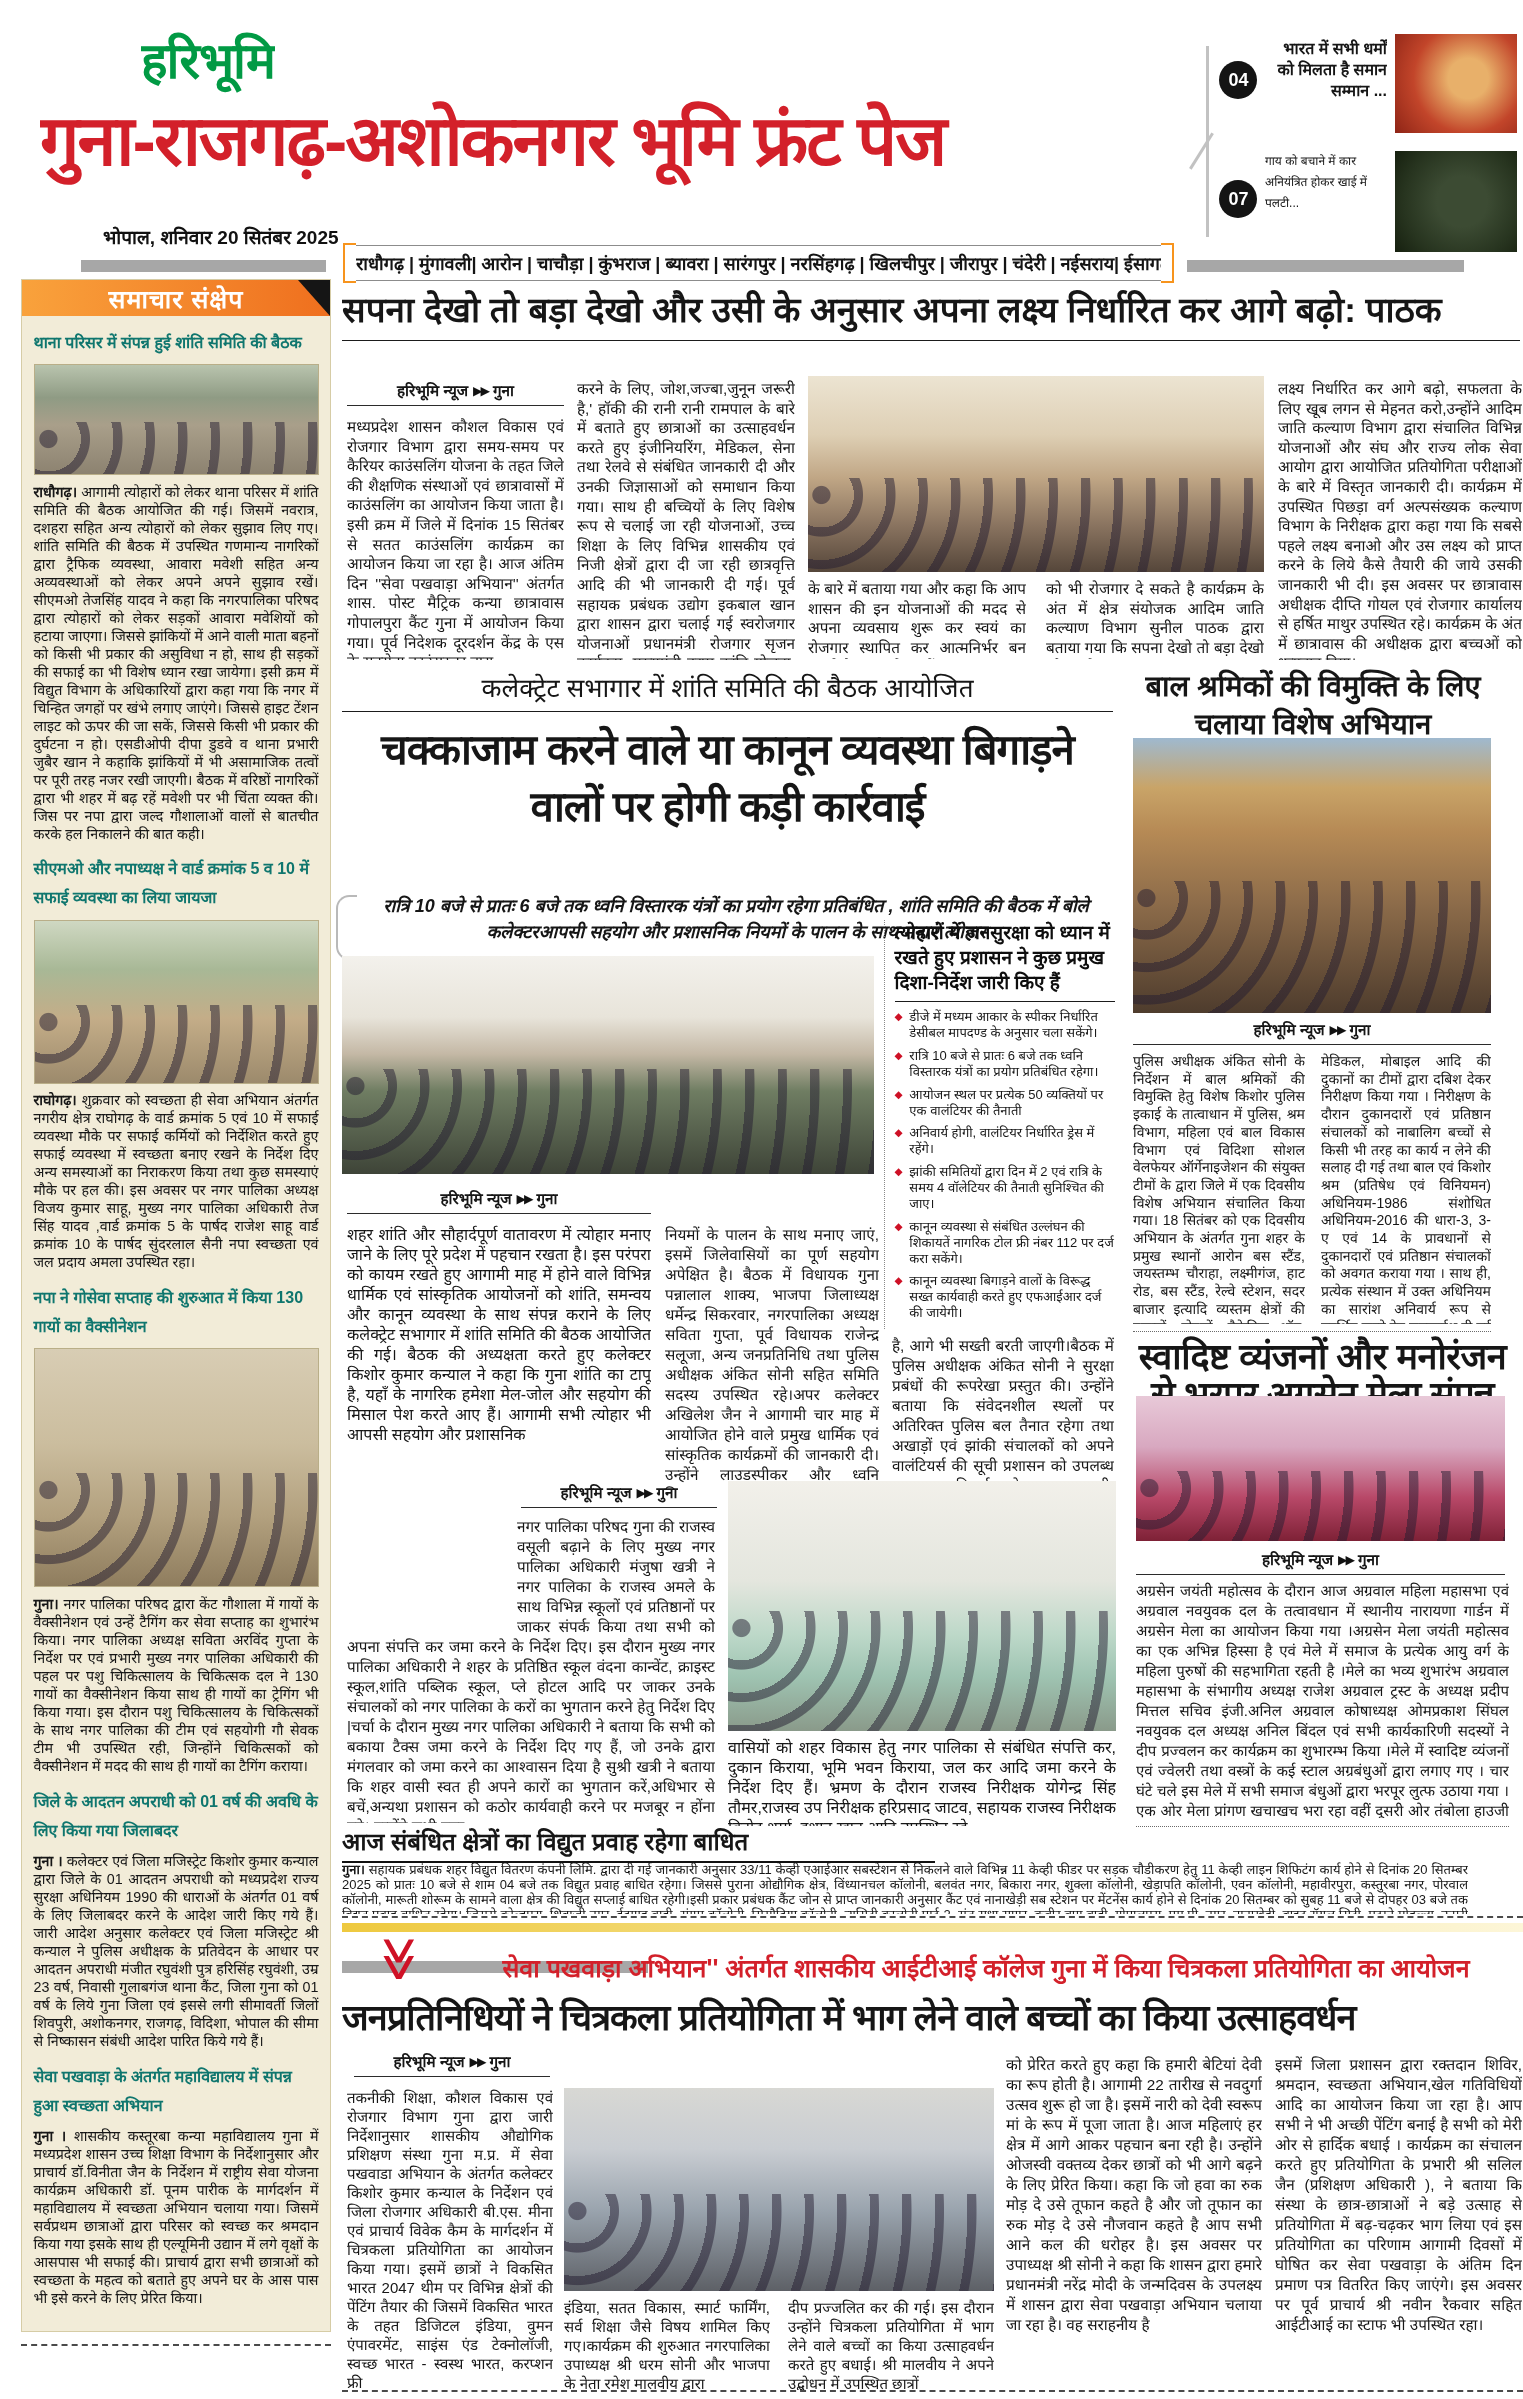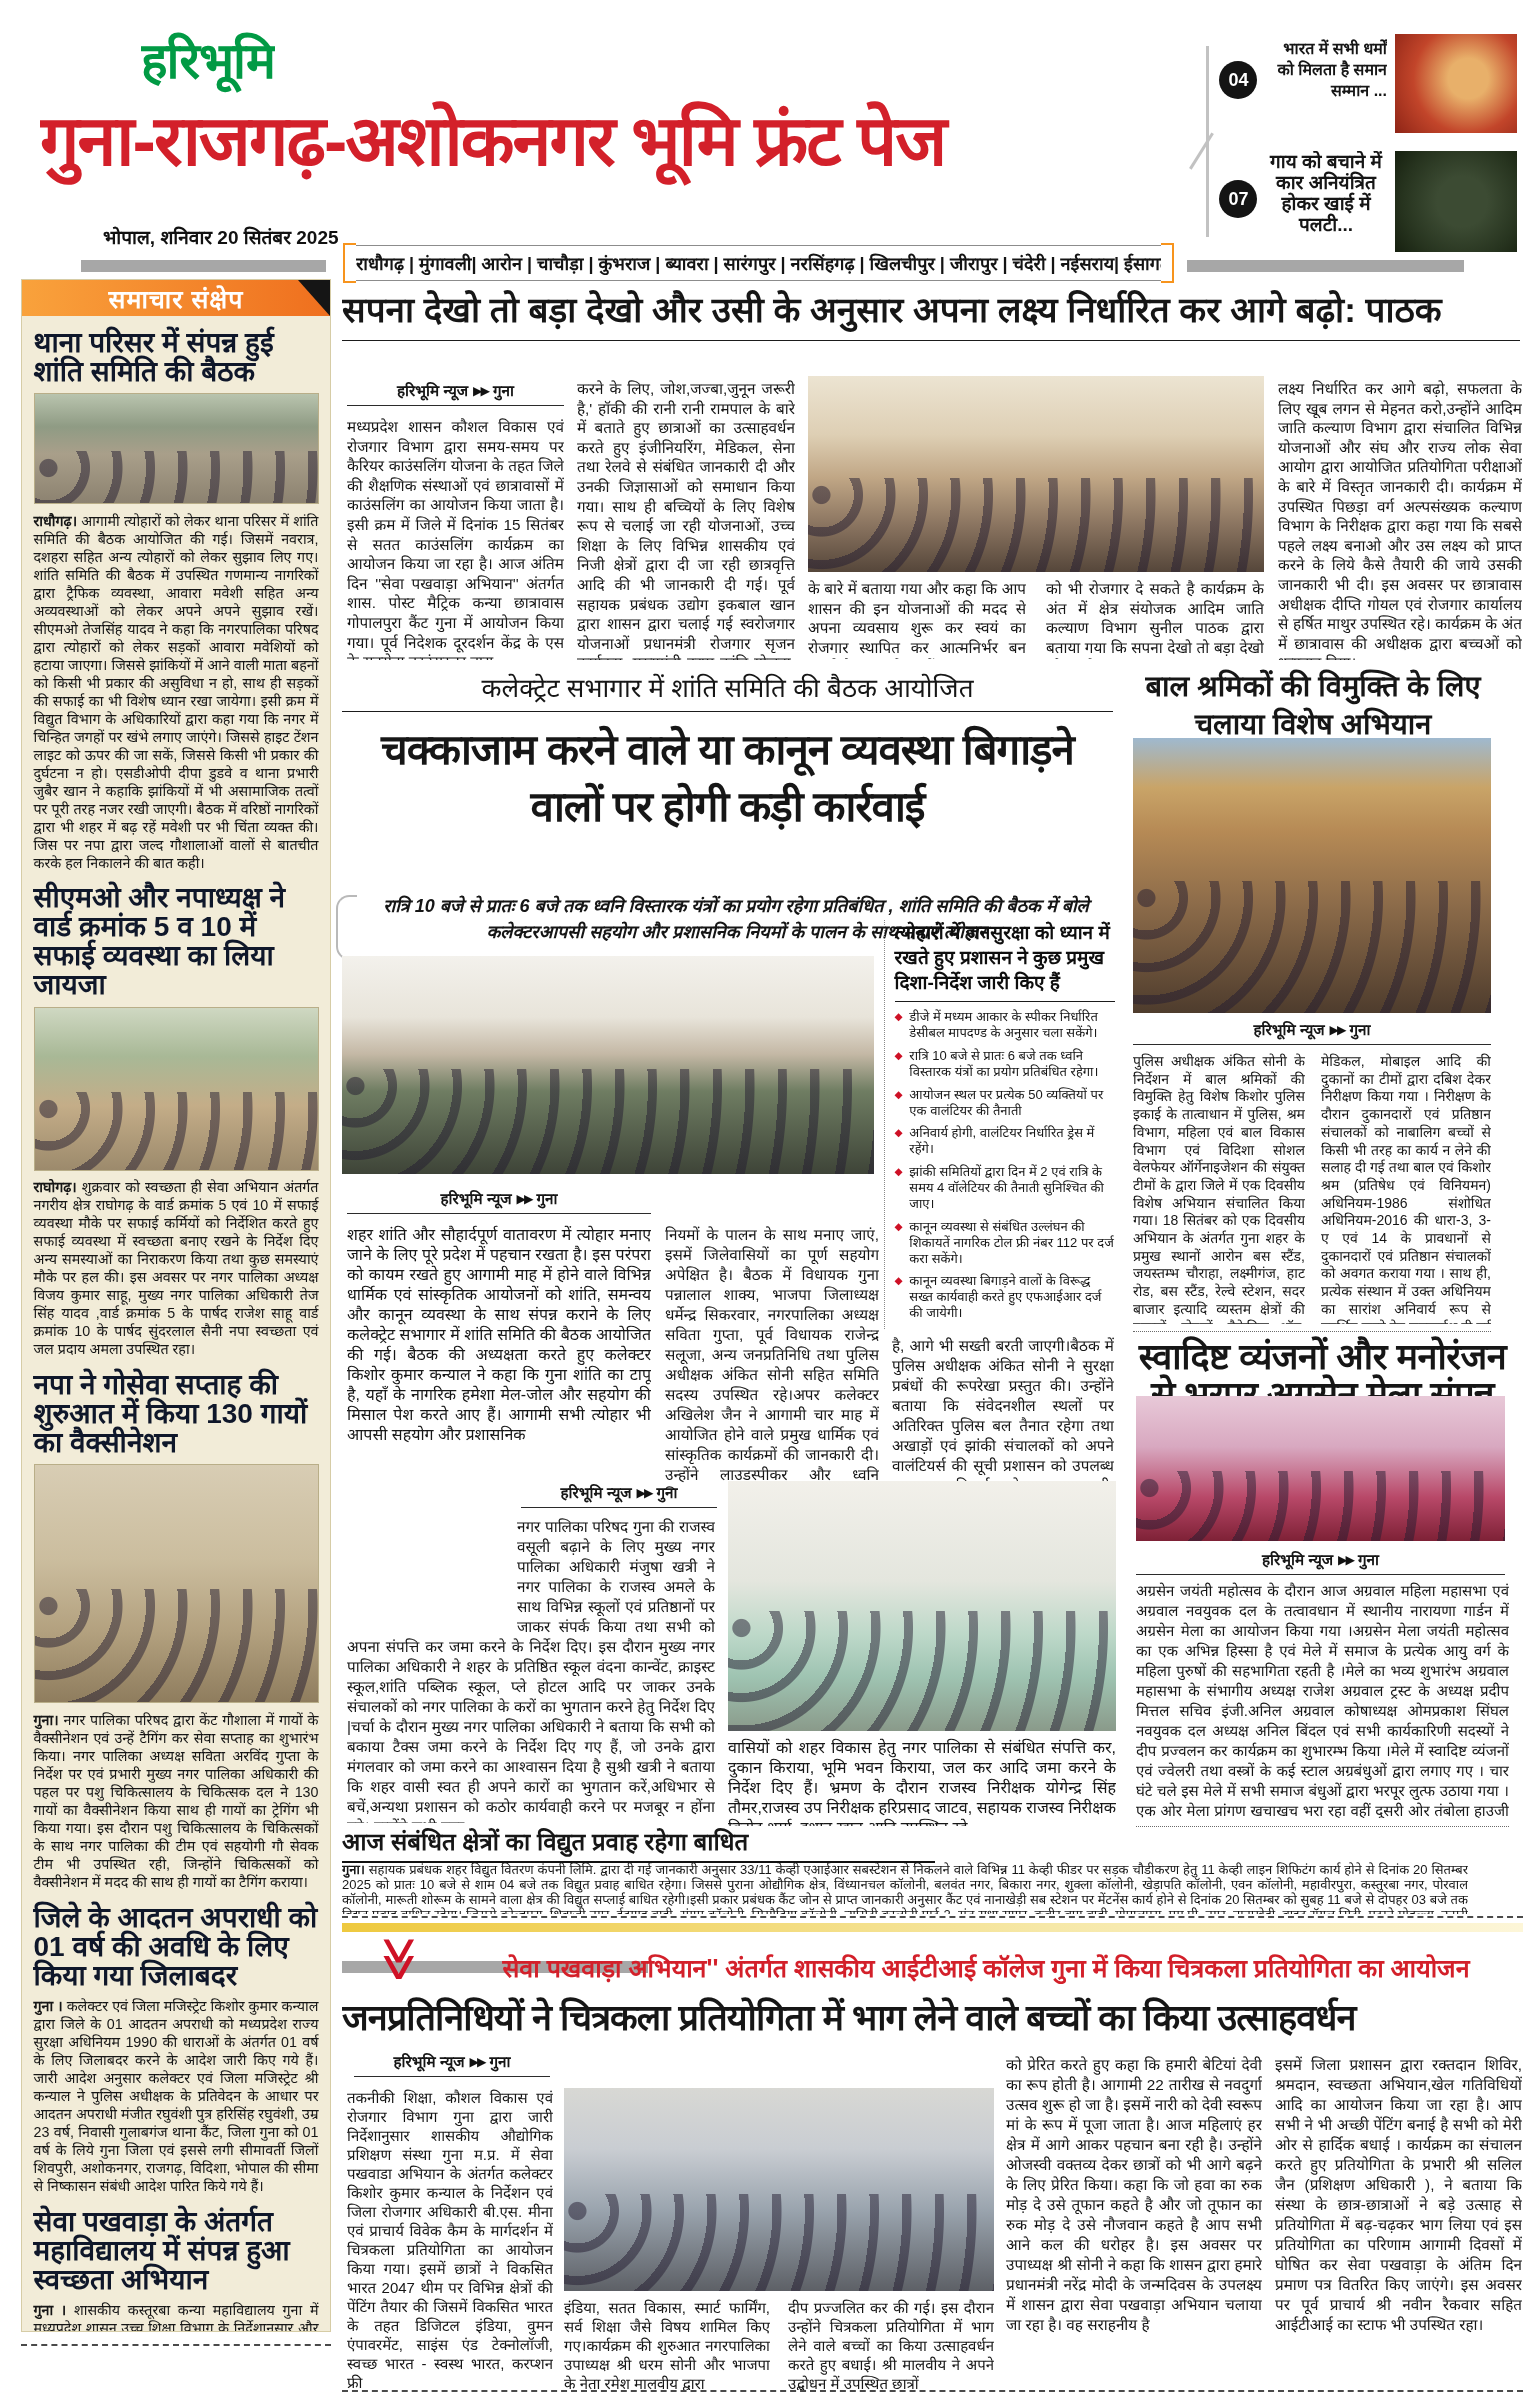--- a/index.html
+++ b/index.html
@@ -29,21 +29,21 @@
   .ph-cow{background:linear-gradient(180deg,#d8cdb4 0%,#cbbd9e 40%,#b3a17f 70%,#8f7d5e 100%);}
   .ph-monk{background:radial-gradient(circle at 60% 45%,#e8b06a 0 22%,#c2452a 60%,#8e2416 100%);}
   .ph-car{background:radial-gradient(circle at 55% 50%,#3c4b33 0 30%,#27341f 70%,#16200f 100%);}
   .sb{position:absolute;left:21px;top:279px;width:310px;height:2053px;background:#f2ecd8;
       border:1px solid #d6cca6;box-sizing:border-box;overflow:hidden;}
   .sb-inner{padding:0 11.5px;}
   .sb-head{position:relative;height:36px;background:linear-gradient(90deg,#f9a23c,#ef6f1e);
            display:flex;align-items:center;justify-content:center;}
   .sb-head .t{color:#fff;font-size:25px;font-weight:800;letter-spacing:1px;}
   .sb-tri{position:absolute;right:0;top:0;width:0;height:0;border-top:36px solid #151515;border-left:32.5px solid transparent;}
-  .sb-h2{font-size:28px;line-height:29px;font-weight:800;color:#0f172a;margin:11.5px 0 7.6px 0;}
+  .sb-h2{font-size:16px;line-height:29px;font-weight:800;color:#0f766e;margin:11.5px 0 7.6px 0;}
   .sb-body{font-size:14.3px;line-height:18px;text-align:justify;}
   .sb-ph{position:relative;width:100%;margin:1.9px 0 7.6px 0;border:1px solid #b9ae88;box-sizing:border-box;}
   .ghead{font-weight:900;color:#0e0e0e;}
   .diamond{color:#ce1126;font-size:10.5px;line-height:15.3px;flex:0 0 auto;}
   .gitem{display:flex;gap:6.7px;margin-bottom:6.7px;font-size:13px;line-height:16px;}
   .blackbox{background:#141414;clip-path:polygon(0 0,100% 0,76% 100%,0 100%);
             color:#fff;font-weight:800;font-size:19px;line-height:28px;padding:9.6px 32.5px 9.6px 11.5px;box-sizing:border-box;}
   .brk{position:absolute;top:-2.9px;bottom:-2.9px;width:11.5px;}
   .brk-l{left:-13.4px;border-left:2.9px solid #f7941d;border-top:2.9px solid #f7941d;border-bottom:2.9px solid #f7941d;}
   .brk-r{right:-13.4px;border-right:2.9px solid #f7941d;border-top:2.9px solid #f7941d;border-bottom:2.9px solid #f7941d;}
@@ -73,21 +73,21 @@
     <div class="abs" style="left:1206px;top:34px;width:317px;height:228px;">
       <div class="abs" style="left:0;top:11.5px;width:2.9px;height:191px;background:#c2c2c2;"></div>
       <div class="abs" style="left:-5.7px;top:96px;width:2.9px;height:42px;background:#c2c2c2;transform:rotate(32deg);"></div>
       <div class="abs" style="left:13.4px;top:0;width:304px;height:105px;display:flex;gap:7.6px;">
         <div class="circle" style="margin-top:27px;">04</div>
         <div class="jtext" style="width:122px;font-size:16px;line-height:21px;font-weight:800;text-align:right;margin-top:3.8px;">भारत में सभी धर्मों को मिलता है समान सम्मान ...</div>
         <div class="ph ph-monk ph-flat" style="position:relative;width:122px;height:99px;"></div>
       </div>
       <div class="abs" style="left:13.4px;top:117px;width:304px;height:107px;display:flex;gap:7.6px;">
         <div class="circle" style="margin-top:29px;">07</div>
-        <div class="jtext" style="width:122px;font-size:19px;line-height:21px;font-weight:700;text-align:center;">गाय को बचाने में कार अनियंत्रित होकर खाई में पलटी...</div>
+        <div class="jtext" style="width:122px;font-size:12px;line-height:21px;font-weight:400;text-align:left;">गाय को बचाने में कार अनियंत्रित होकर खाई में पलटी...</div>
         <div class="ph ph-car ph-flat" style="position:relative;width:122px;height:101px;"></div>
       </div>
     </div>
   </div>
 
   <div class="sb">
     <div class="sb-head">
       <span class="t">समाचार संक्षेप</span>
       <span class="sb-tri"></span>
     </div>

